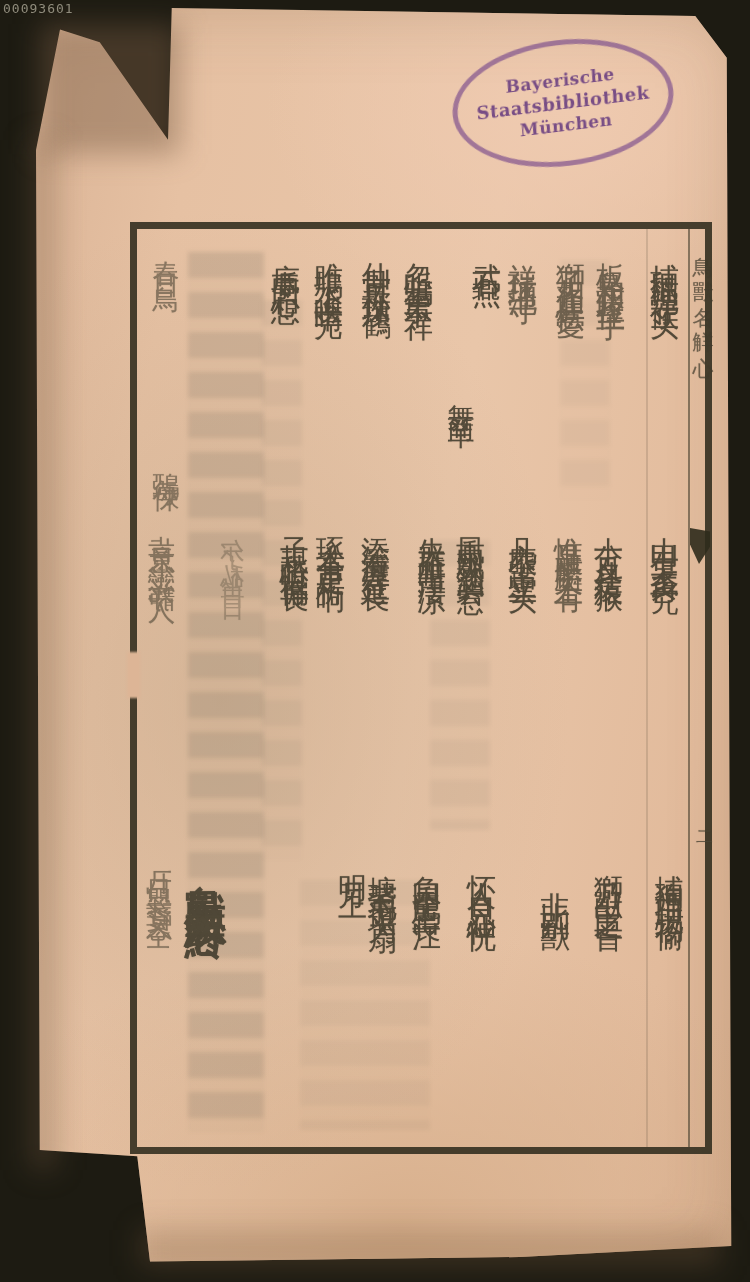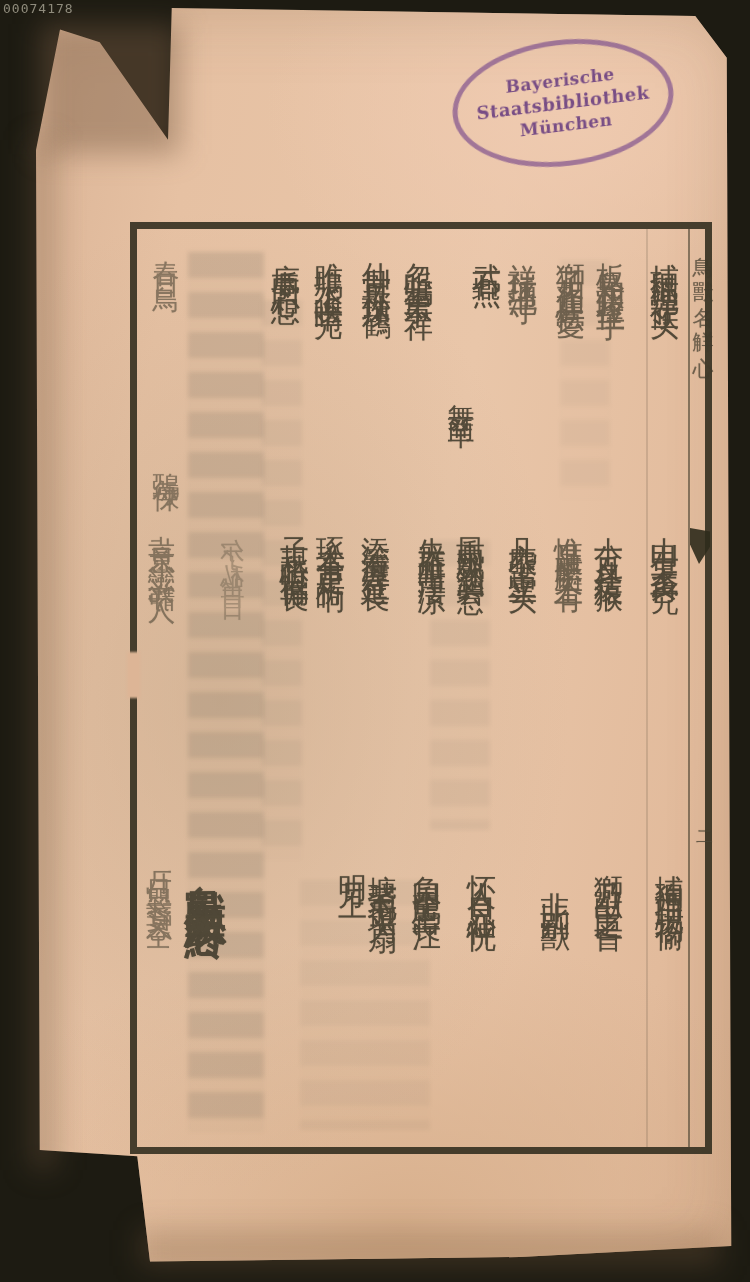--- a/index.html
+++ b/index.html
@@ -42,21 +42,21 @@
   .vcol.faint2{opacity:.3;filter:blur(.7px);}
   .vcol.mirror{transform:scaleX(-1);}
   .vcol.colophon{font-weight:700;}
   .pagenum{position:absolute;color:#4a4434;opacity:.8;}
 </style>
 </head>
 <body>
 
 <div class="page">
 
-  <div class="scan-id">00074178</div>
+  <div class="scan-id">00093601</div>
 
   <div class="paper"></div>
 
   <div class="paper-shade" style="left:40px;top:24px;width:140px;height:130px;background:rgba(120,92,66,.45);"></div>
   <div class="paper-shade" style="left:30px;top:140px;width:26px;height:1030px;background:rgba(120,92,66,.35);"></div>
   <div class="paper-shade" style="left:140px;top:1230px;width:580px;height:36px;background:rgba(130,96,66,.30);"></div>
 
   <div class="ghost" style="left:188px;top:252px;width:76px;height:880px;"></div>
   <div class="ghost" style="left:262px;top:300px;width:40px;height:560px;opacity:.5;"></div>
   <div class="ghost" style="left:430px;top:540px;width:60px;height:290px;opacity:.45;"></div>

